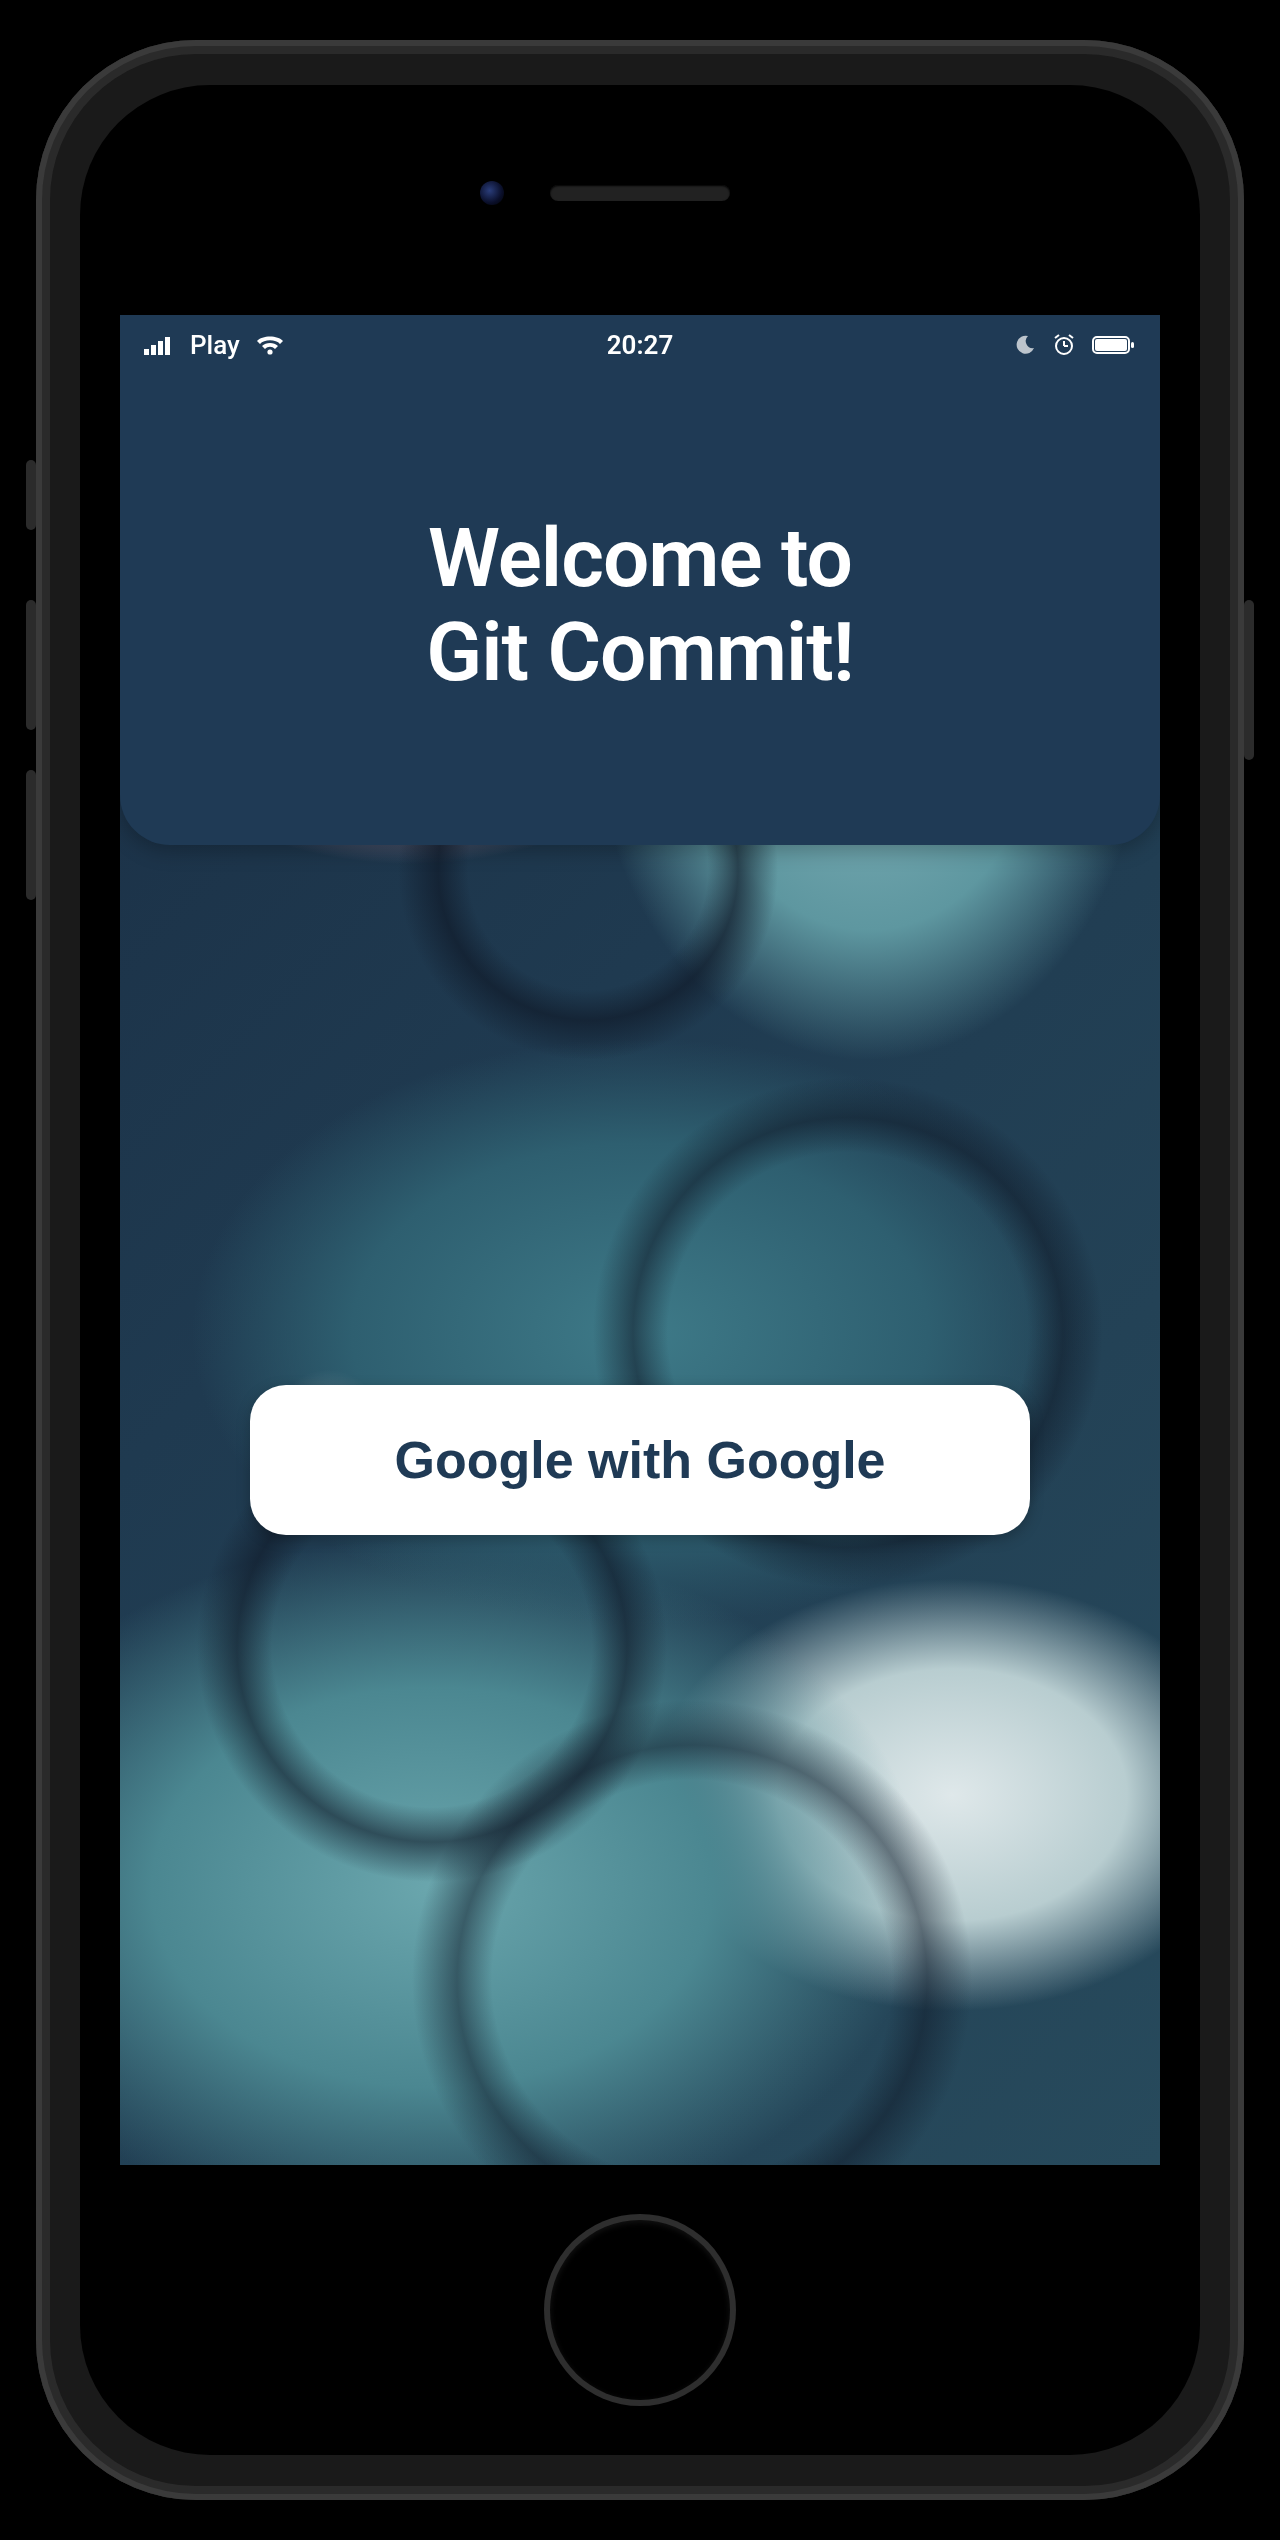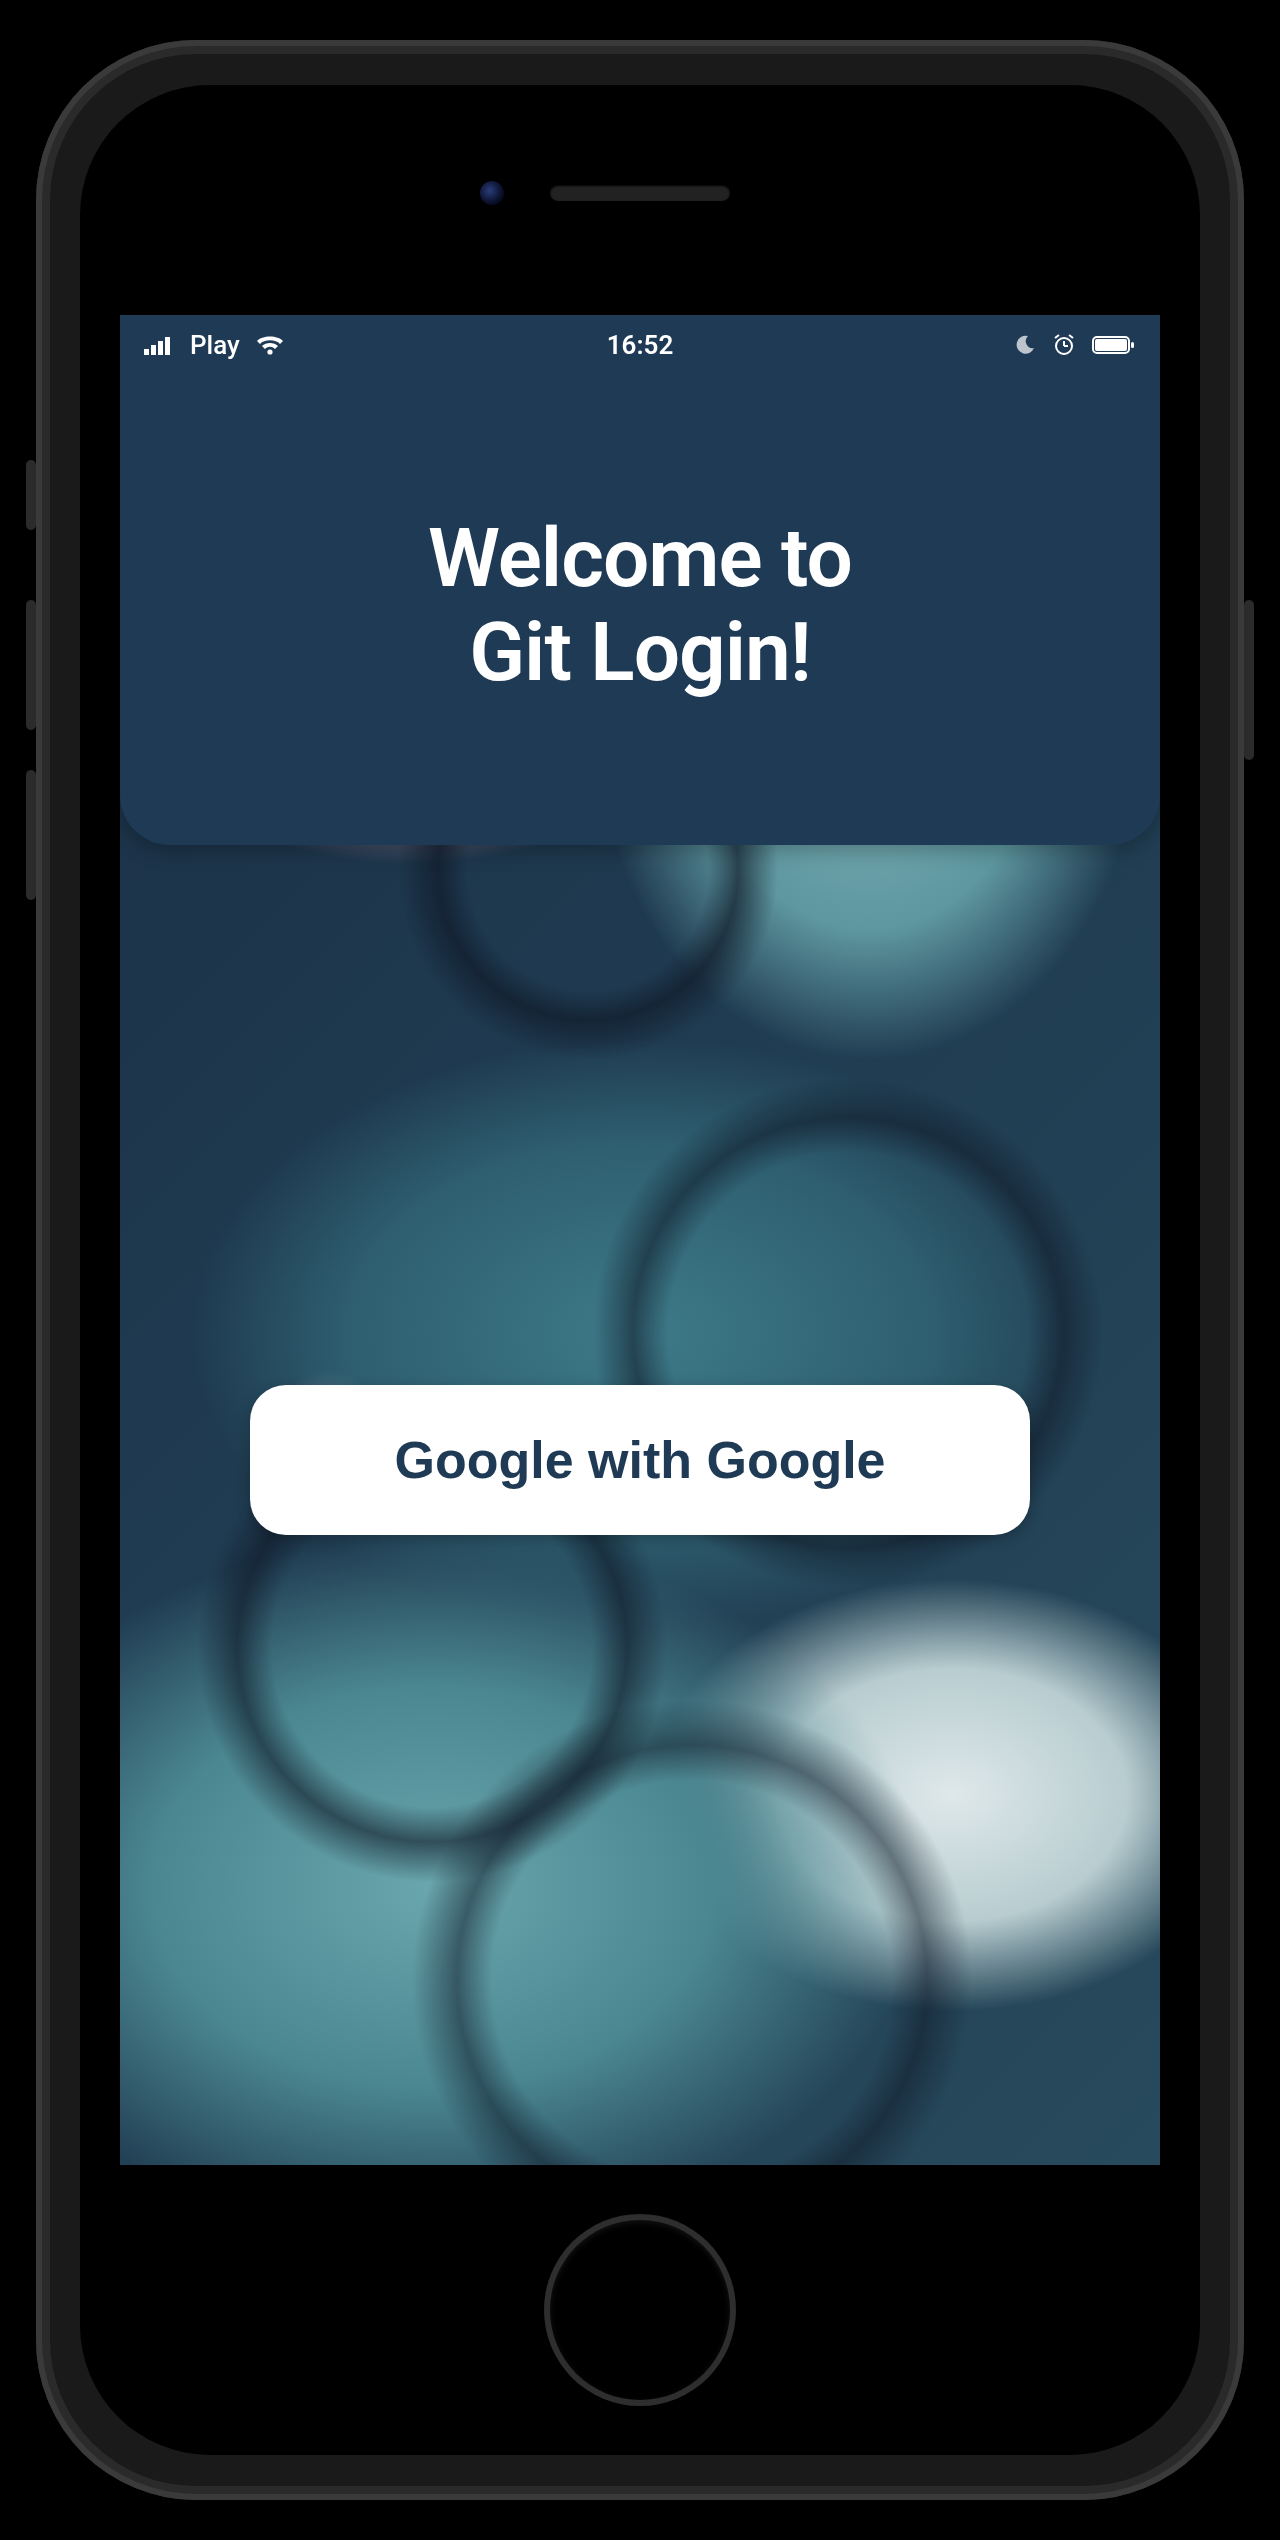--- a/index.html
+++ b/index.html
@@ -196,21 +196,21 @@
 
     <div class="bezel">
       <div class="camera"></div>
       <div class="speaker"></div>
 
       <div class="screen">
         <div class="marble"></div>
 
         <div class="header-banner">
           <div class="header-title">Welcome to
-Git Login!</div>
+Git Commit!</div>
         </div>
 
         <div class="status-bar">
           <div class="status-left">
             <span class="signal">
               <svg width="30" height="20" viewBox="0 0 30 20">
                 <rect x="0" y="14" width="5" height="6" fill="#fff"></rect>
                 <rect x="7" y="10" width="5" height="10" fill="#fff"></rect>
                 <rect x="14" y="6" width="5" height="14" fill="#fff"></rect>
                 <rect x="21" y="2" width="5" height="18" fill="#fff"></rect>
@@ -218,21 +218,21 @@
             </span>
             <span>Play</span>
             <span class="wifi">
               <svg width="28" height="20" viewBox="0 0 28 20">
                 <path d="M1 6 C6 0 22 0 27 6 L24 9 C20 4 8 4 4 9 Z" fill="#fff"></path>
                 <path d="M6 11 C10 7 18 7 22 11 L19 14 C16 11 12 11 9 14 Z" fill="#fff"></path>
                 <circle cx="14" cy="17" r="2.6" fill="#fff"></circle>
               </svg>
             </span>
           </div>
-          <div class="status-center">16:52</div>
+          <div class="status-center">20:27</div>
           <div class="status-right">
             <span class="moon">
               <svg width="22" height="22" viewBox="0 0 22 22">
                 <path d="M14 2 A9 9 0 1 0 20 14 A7 7 0 0 1 14 2 Z" fill="#fff" opacity="0.7"></path>
               </svg>
             </span>
             <span class="alarm">
               <svg width="24" height="22" viewBox="0 0 24 22">
                 <circle cx="12" cy="12" r="8" stroke="#fff" stroke-width="2" fill="none"></circle>
                 <line x1="12" y1="12" x2="12" y2="7" stroke="#fff" stroke-width="2"></line>

